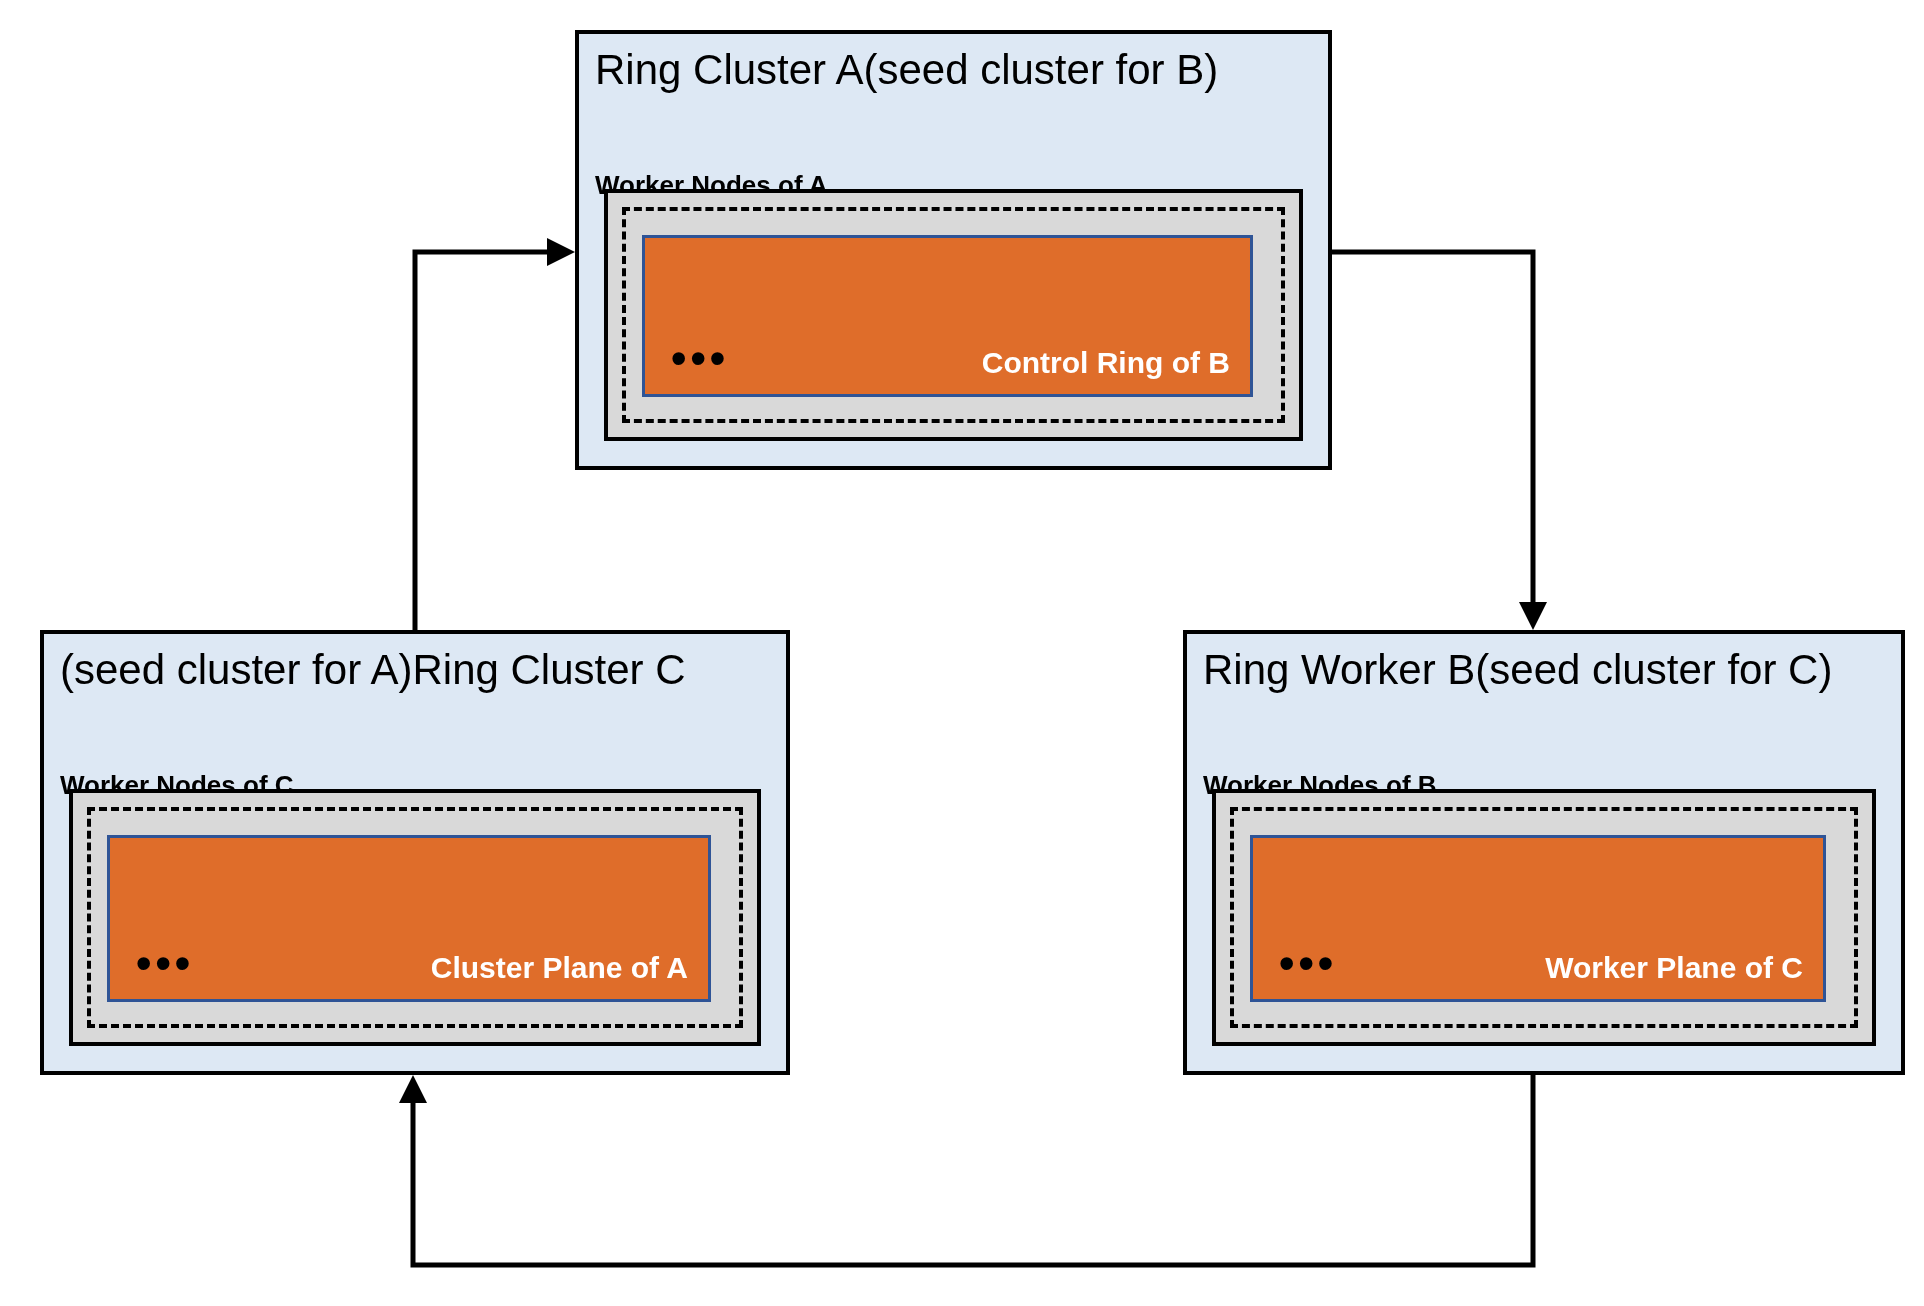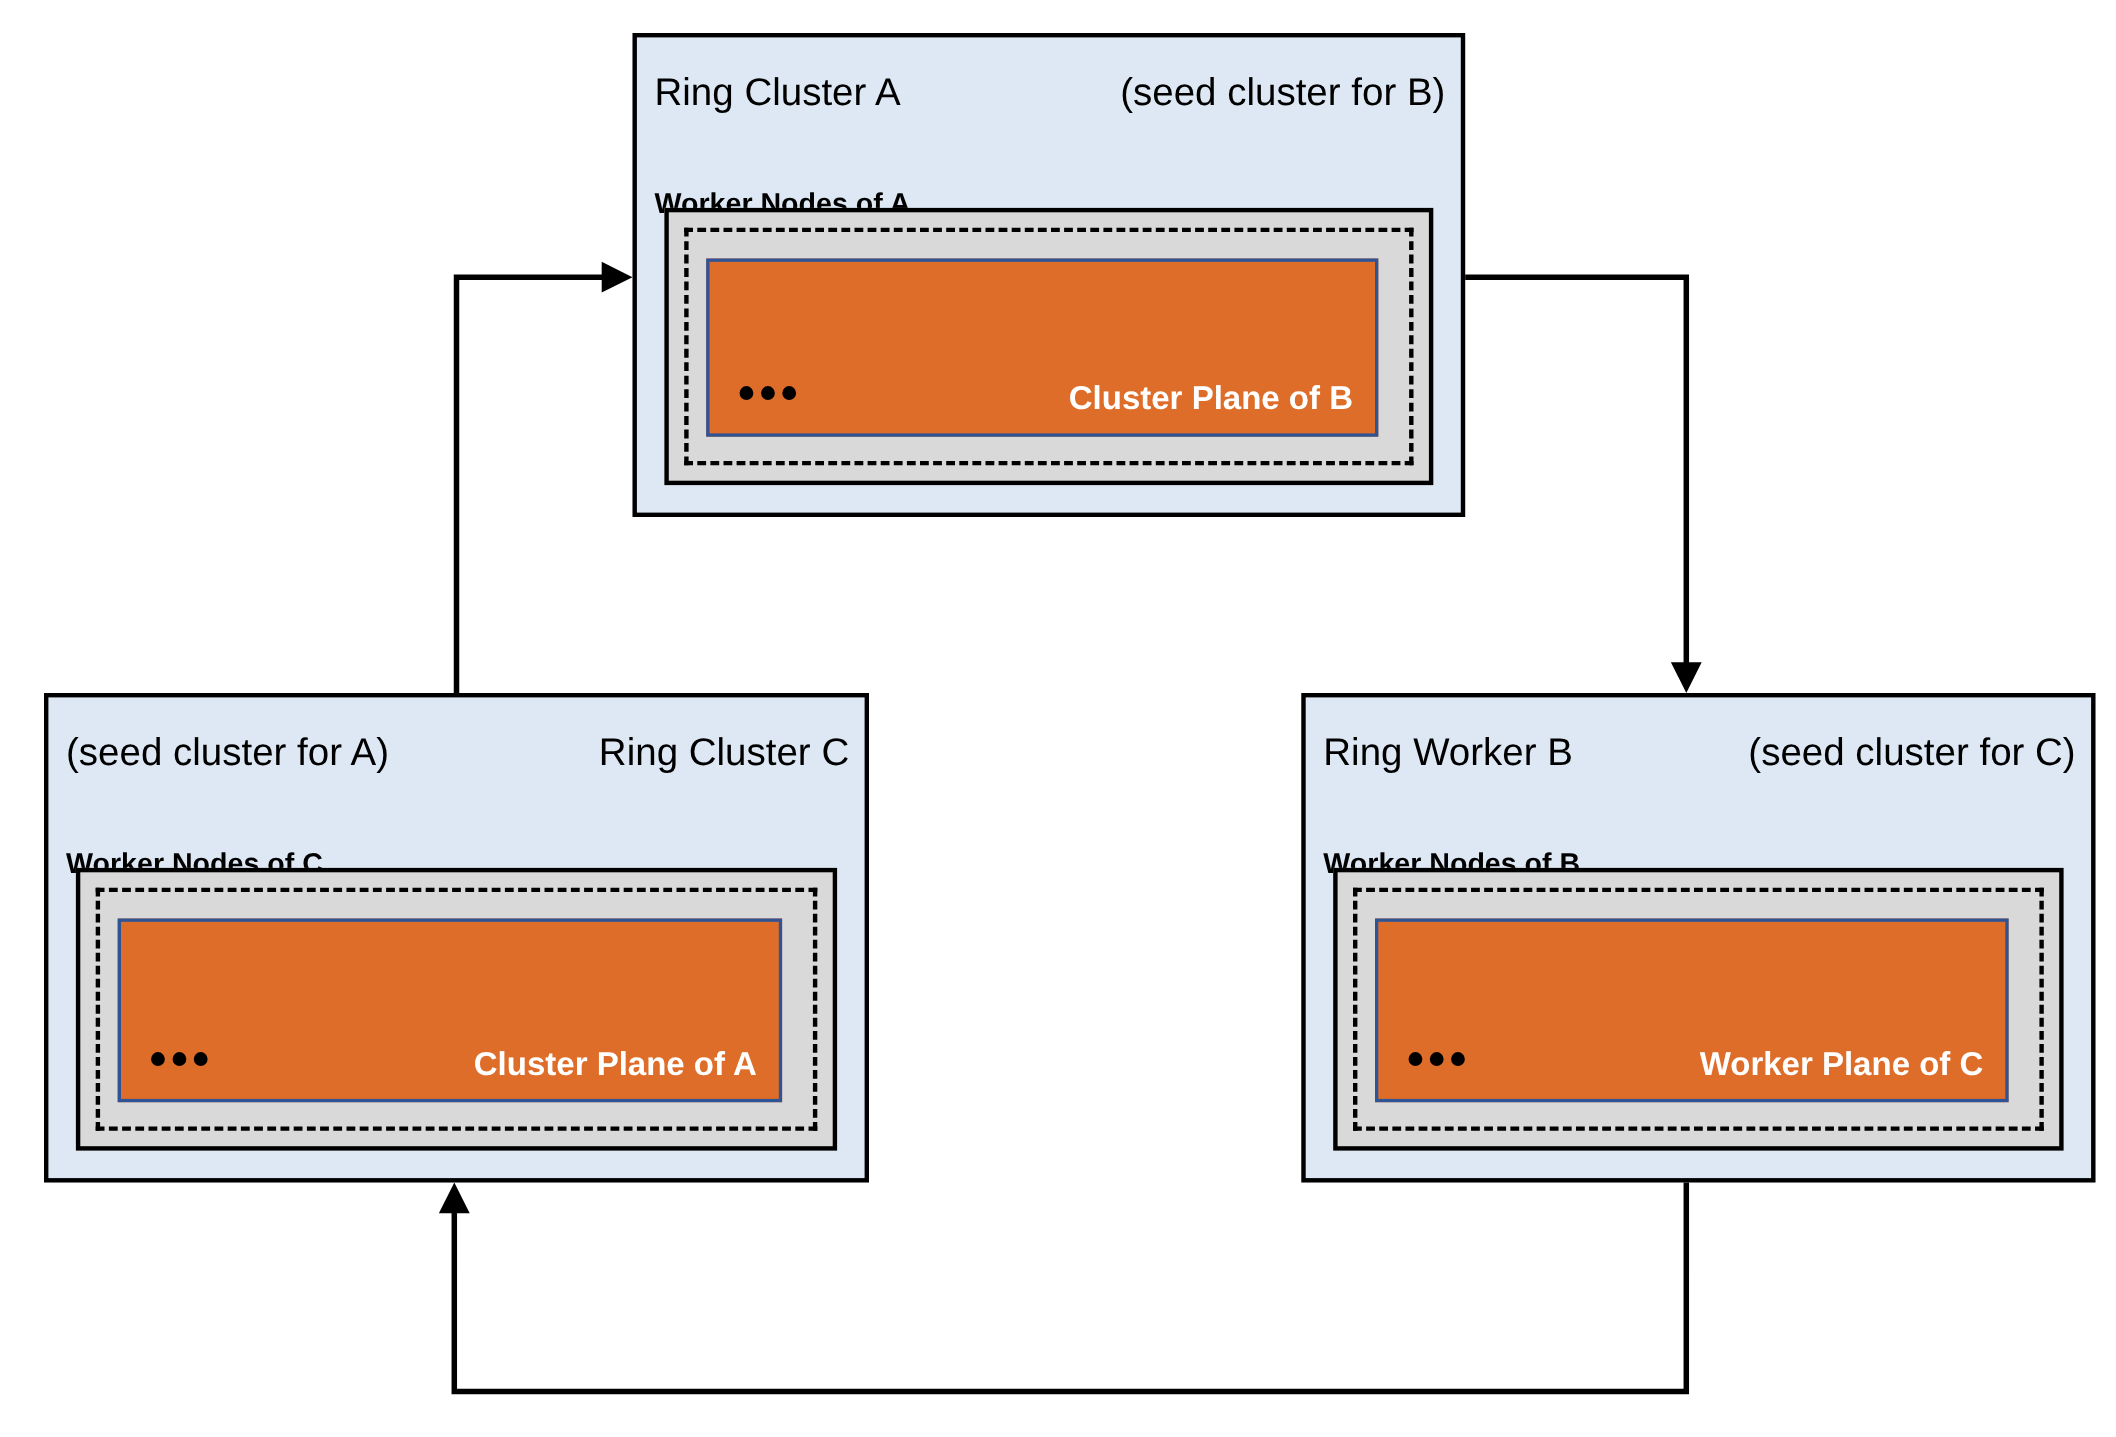--- a/index.html
+++ b/index.html
@@ -22,25 +22,24 @@
   .cluster {
     position: absolute;
     background: var(--cluster-bg);
     border: 4px solid var(--cluster-border);
   }
   .cluster-a { left: 575px; top: 30px;  width: 757px; height: 440px; }
   .cluster-c { left: 40px;  top: 630px; width: 750px; height: 445px; }
   .cluster-b { left: 1183px;top: 630px; width: 722px; height: 445px; }
   .cluster-title {
     position: absolute;
-    top: 28px; left: 16px; right: 14px;
+    top: 10px; left: 16px; right: 14px;
     display: flex;
-    justify-content: space-between;
     align-items: baseline;
-    font-size: 35px;
+    font-size: 42px;
     line-height: 1.25;
     color: #000;
     white-space: nowrap;
   }
   .worker-label {
     position: absolute;
     top: 112px; left: 16px;
     font-size: 26px;
     font-weight: bold;
     color: #000;
@@ -96,21 +95,21 @@
   <div class="cluster cluster-a">
     <div class="cluster-title">
       <span>Ring Cluster A</span>
       <span>(seed cluster for B)</span>
     </div>
     <div class="worker-label">Worker Nodes of A</div>
     <div class="worker-box">
       <div class="dashed-box">
         <div class="orange-box">
           <span class="dots">•••</span>
-          <span class="cp-label">Cluster Plane of B</span>
+          <span class="cp-label">Control Ring of B</span>
         </div>
       </div>
     </div>
   </div>
 
   <div class="cluster cluster-c">
     <div class="cluster-title">
       <span>(seed cluster for A)</span>
       <span>Ring Cluster C</span>
     </div>

